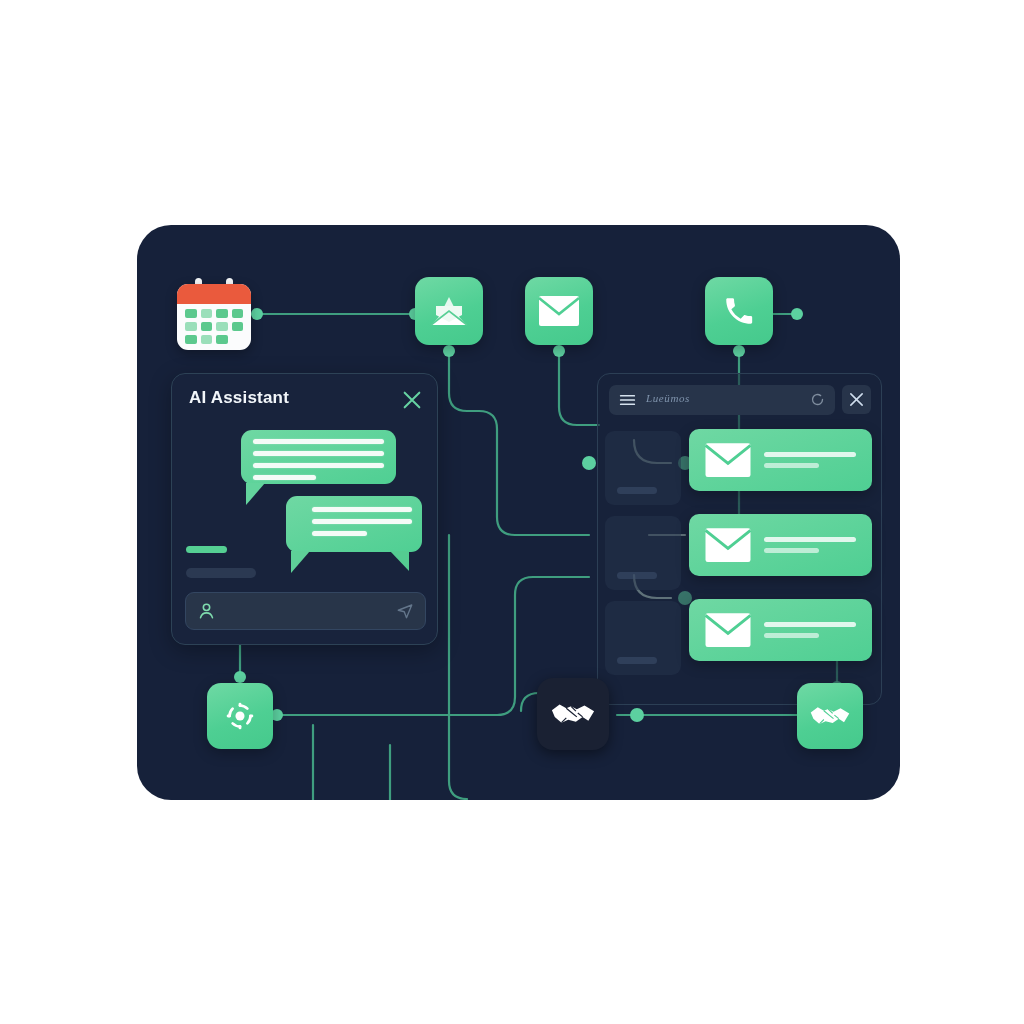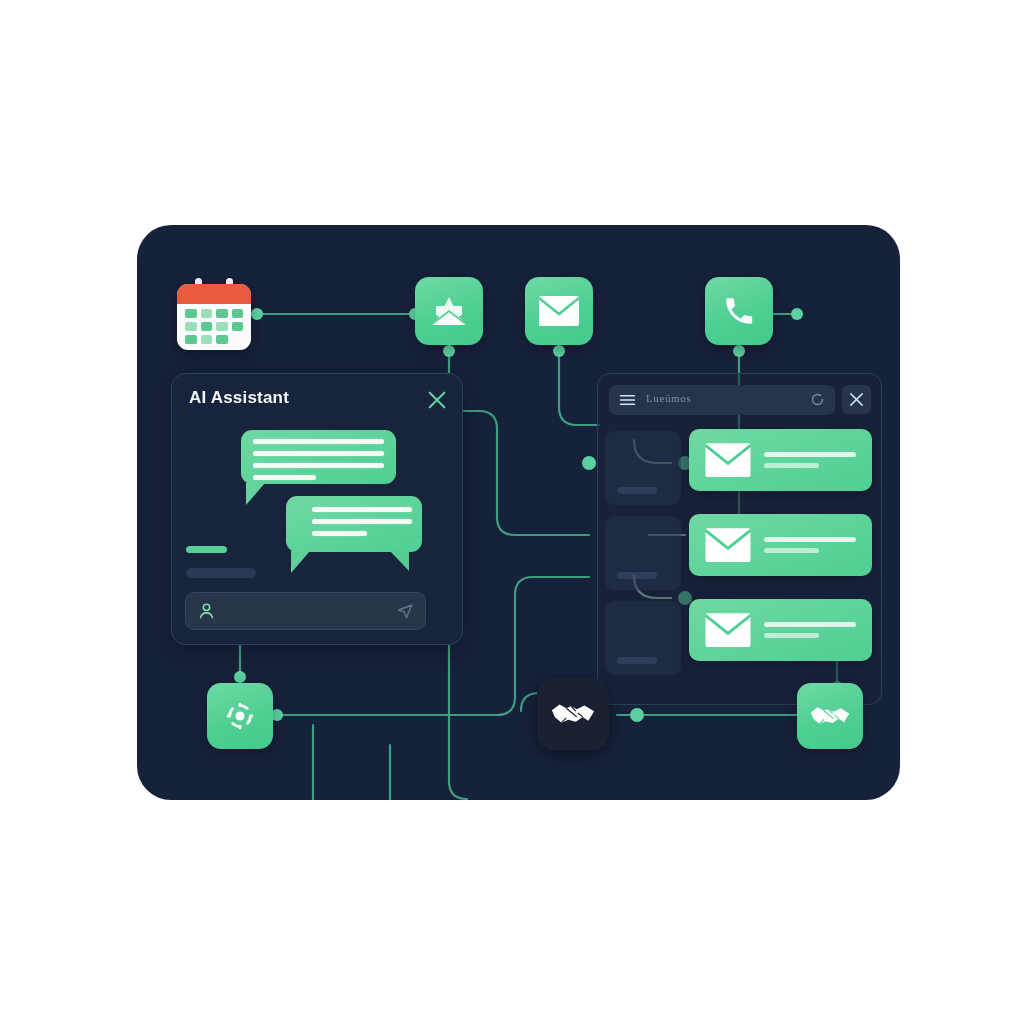--- a/index.html
+++ b/index.html
@@ -36,21 +36,20 @@
   .cal-grid{position:absolute;left:8px;top:31px;width:58px;display:grid;grid-template-columns:repeat(4,1fr);
             grid-auto-rows:9px;gap:4px;}
   .cal-cell{background:#5cc98e;border-radius:2px;}
   .cal-cell.pale{background:#9adfba;}
 
   
   #ai-panel{
     position:absolute;left:34px;top:148px;width:265px;height:270px;
     background:#18233c;border:1px solid #2d4256;border-radius:14px;
     box-shadow:0 6px 22px rgba(0,0,0,.30);
-    padding-left:25px;
   }
   #ai-head{position:absolute;left:17px;top:14px;right:14px;height:26px;}
   #ai-title{font-size:17px;font-weight:bold;color:#f2f6fa;letter-spacing:.2px;}
   #ai-close{position:absolute;right:0;top:1px;width:22px;height:22px;cursor:pointer;}
 
   .bubble{position:absolute;background:linear-gradient(160deg,#6fd8a3 0%,#4fcf93 100%);border-radius:11px;}
   .bubble .ln{position:absolute;height:5px;background:#f4fbf7;border-radius:3px;box-shadow:0 0 2px rgba(255,255,255,.35);}
   .tail{position:absolute;width:0;height:0;}
 
   #bub1{left:69px;top:56px;width:155px;height:54px;}
@@ -68,21 +67,21 @@
   #ai-send-icon{position:absolute;right:11px;top:9px;width:18px;height:18px;opacity:.5;}
 
   
   #inbox{
     position:absolute;left:460px;top:148px;width:283px;height:330px;
     background:rgba(26,36,58,.55);border:1px solid #2c3f55;border-radius:13px;
   }
   #inbox-bar{position:absolute;left:11px;top:11px;width:226px;height:30px;background:#27344a;border-radius:7px;}
   #menu-icon{position:absolute;left:10px;top:9px;width:17px;height:12px;}
   #inbox-query{position:absolute;left:37px;top:7px;font-size:11px;color:#7f93ac;letter-spacing:.6px;
-               filter:blur(.7px);font-family:"Liberation Serif",serif;}
+               filter:blur(.7px);font-family:"Liberation Serif",serif;font-style:italic;}
   #refresh-icon{position:absolute;right:10px;top:7px;width:15px;height:15px;opacity:.55;}
   #inbox-close{position:absolute;left:244px;top:11px;width:29px;height:29px;background:#27344a;border-radius:6px;}
 
   .ghost{position:absolute;left:7px;width:76px;height:74px;background:rgba(38,52,76,.5);border-radius:9px;}
   .ghost .gl{position:absolute;left:12px;bottom:11px;width:40px;height:7px;background:rgba(62,80,110,.55);border-radius:4px;}
 
   .mailcard{position:absolute;left:91px;width:183px;height:62px;border-radius:10px;
             background:linear-gradient(160deg,#6fd8a3 0%,#4fcf93 100%);
             box-shadow:0 4px 13px rgba(0,0,0,.26);}
   .mailcard .env{position:absolute;left:15px;top:13px;width:48px;height:36px;}

